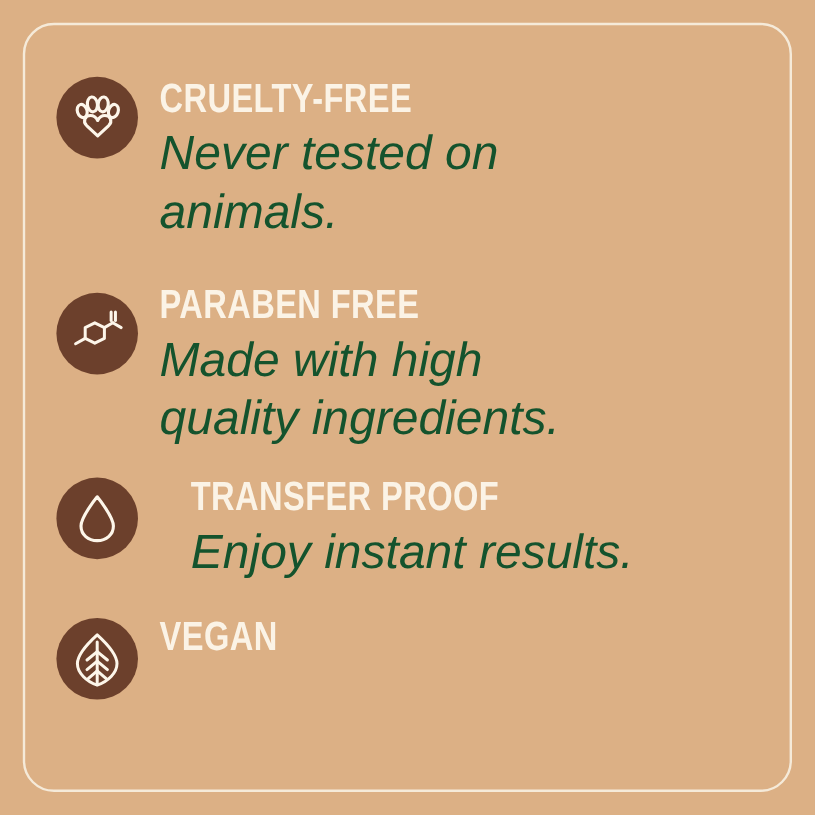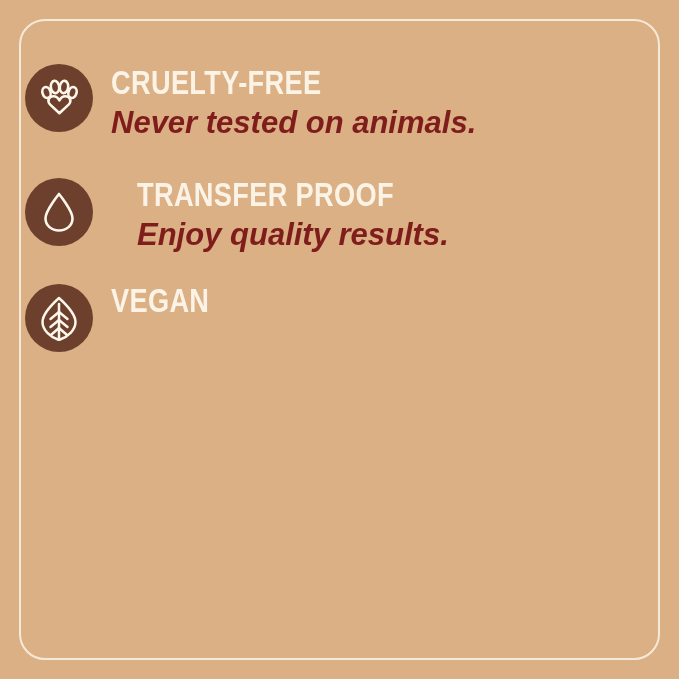--- a/index.html
+++ b/index.html
@@ -36,21 +36,21 @@
     pointer-events: none;
   }
 
   #feature-list {
     position: absolute;
     left: 0;
     top: 0;
     width: 679px;
     height: 629px;
     box-sizing: border-box;
-    padding: 62px 30px 30px 25px;
+    padding: 62px 30px 30px 47px;
   }
 
   .feature-row {
     display: flex;
     align-items: flex-start;
     margin-bottom: 18px;
   }
   .feature-row:last-child { margin-bottom: 0; }
 
   .icon-badge {
@@ -83,24 +83,24 @@
     color: #fbf3e6;
     transform: scaleX(0.80);
     transform-origin: left center;
     white-space: nowrap;
     margin: 0 0 5px 0;
   }
 
   .feature-sub {
     font-family: "Liberation Sans", sans-serif;
     font-style: italic;
-    font-weight: 700;
-    font-size: 31px;
+    font-weight: 400;
+    font-size: 40px;
     line-height: 1.22;
-    color: #7f1d1d;
+    color: #14532d;
     margin: 0;
     max-width: 380px;
   }
 
   
   .row-cruelty  { margin-top: 2px;  margin-bottom: 34px; }
   .row-paraben  { margin-bottom: 22px; }
   .row-transfer { margin-bottom: 28px; gap: 26px; }
   .row-vegan    { margin-bottom: 0; }
 
@@ -128,30 +128,53 @@
             <path d="M22.4 37.2 L13.2 28.6 C9.6 25.0 12.0 20.2 16.4 20.2 C19.2 20.2 21.2 22.0 22.4 24.4 C23.6 22.0 25.6 20.2 28.4 20.2 C32.8 20.2 35.2 25.0 31.6 28.6 Z" stroke-linejoin="round"></path>
           </g>
         </svg>
       </div>
       <div class="feature-text">
         <div class="feature-title">CRUELTY-FREE</div>
         <div class="feature-sub">Never tested on animals.</div>
       </div>
     </div>
 
+    <div class="feature-row row-paraben">
+      <div class="icon-badge">
+        <svg width="46" height="46" viewBox="0 0 46 46" aria-hidden="true">
+          <g fill="none" stroke="#fdf6ea" stroke-width="2.5" stroke-linecap="round" stroke-linejoin="round">
+
+            <polygon points="13,18 21,14 29,18 29,27 21,31 13,27"></polygon>
+
+            <path d="M13 27 L5 31.5"></path>
+
+            <path d="M29 18 L36 14"></path>
+
+            <path d="M36 14 L43 18"></path>
+
+            <path d="M34.6 12.0 L34.6 5.0"></path>
+            <path d="M38.2 12.0 L38.2 5.0"></path>
+          </g>
+        </svg>
+      </div>
+      <div class="feature-text">
+        <div class="feature-title">PARABEN FREE</div>
+        <div class="feature-sub">Made with high quality ingredients.</div>
+      </div>
+    </div>
 
     <div class="feature-row row-transfer">
       <div class="icon-badge">
         <svg width="42" height="42" viewBox="0 0 42 42" aria-hidden="true">
           <path d="M21 3 C21 3 34.5 19.5 34.5 27.3 C34.5 34.6 28.5 39.5 21 39.5 C13.5 39.5 7.5 34.6 7.5 27.3 C7.5 19.5 21 3 21 3 Z" fill="none" stroke="#fdf6ea" stroke-width="2.6" stroke-linejoin="round"></path>
         </svg>
       </div>
       <div class="feature-text">
         <div class="feature-title">TRANSFER PROOF</div>
-        <div class="feature-sub">Enjoy quality results.</div>
+        <div class="feature-sub">Enjoy instant results.</div>
       </div>
     </div>
 
     <div class="feature-row row-vegan">
       <div class="icon-badge">
         <svg width="44" height="46" viewBox="0 0 44 46" aria-hidden="true">
           <g fill="none" stroke="#fdf6ea" stroke-width="2.5" stroke-linecap="round" stroke-linejoin="round">
 
             <path d="M22 3 C33 13 38.5 20.5 38.5 27 C38.5 34.8 31 42 22 45 C13 42 5.5 34.8 5.5 27 C5.5 20.5 11 13 22 3 Z"></path>
 

